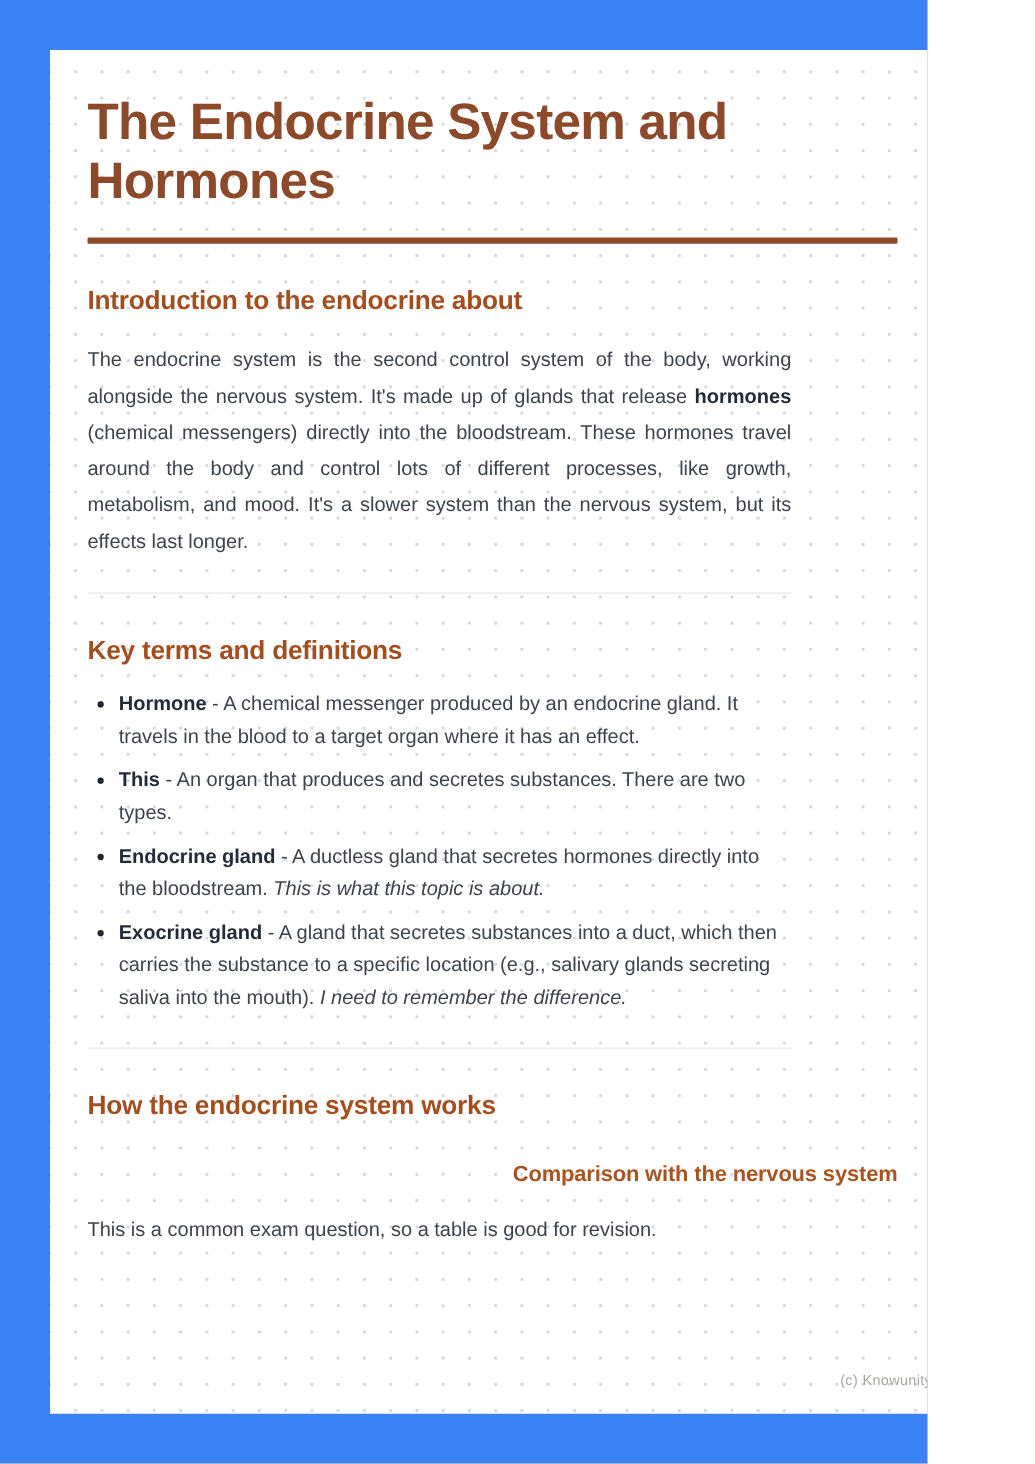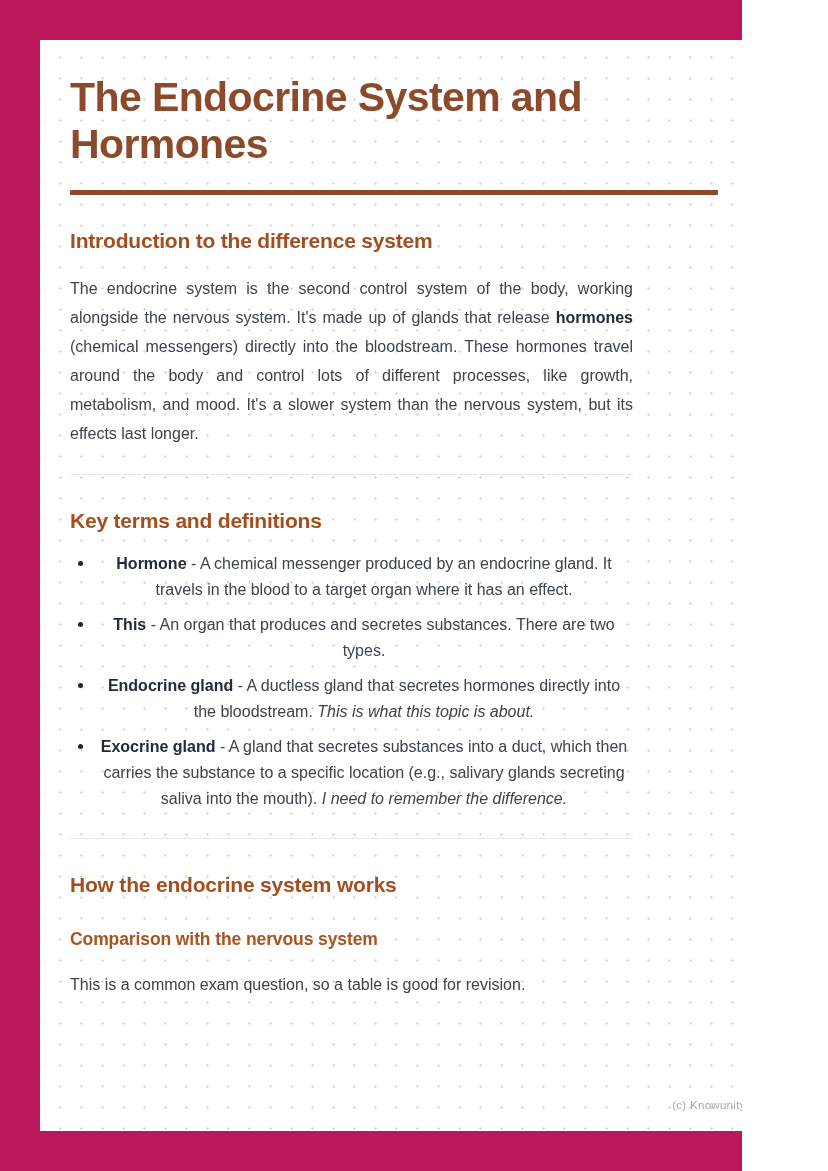--- a/index.html
+++ b/index.html
@@ -5,21 +5,21 @@
   html, body {
     margin: 0;
     padding: 0;
     background: #ffffff;
     font-family: "Liberation Sans", sans-serif;
   }
   .canvas {
     position: relative;
     width: 742px;
     height: 1171px;
-    background: #be185d;
+    background: #3b82f6;
     overflow: hidden;
   }
   
   .page {
     position: absolute;
     left: 40px;
     top: 40px;
     width: 750px;
     height: 1091px;
     background-color: #ffffff;
@@ -70,20 +70,21 @@
     color: #a34e1e;
     letter-spacing: -0.2px;
   }
   .h3 {
     margin: 30px 0 0 0;
     font-size: 17.5px;
     line-height: 22px;
     font-weight: 800;
     color: #a9541f;
     letter-spacing: -0.1px;
+    text-align: right;
   }
   .body-para {
     margin: 20px 0 0 0;
     width: 563px;
     font-size: 16px;
     line-height: 29px;
     color: #3d434c;
     text-align: justify;
   }
   .body-para .bold { font-weight: bold; color: #232b37; }
@@ -100,21 +101,20 @@
     width: 563px;
     list-style: none;
   }
   .terms-list li {
     position: relative;
     padding-left: 25px;
     margin: 0 0 9px 0;
     font-size: 16px;
     line-height: 26px;
     color: #3d434c;
-    text-align: center;
   }
   .terms-list li::before {
     content: "";
     position: absolute;
     left: 8px;
     top: 10px;
     width: 5px;
     height: 5px;
     border-radius: 50%;
     background: #1d2530;
@@ -136,21 +136,21 @@
 <body>
 
 <div class="canvas">
   <div class="page">
     <div class="edge-strip"></div>
 
     <div class="content">
       <h1 class="doc-title">The Endocrine System and Hormones</h1>
       <div class="title-rule"></div>
 
-      <h2 class="h2">Introduction to the difference system</h2>
+      <h2 class="h2">Introduction to the endocrine about</h2>
       <p class="body-para"><span>The endocrine system is the second control system of the body, working alongside the nervous system. It's made up of glands that release </span><span class="bold">hormones</span><span> (chemical messengers) directly into the bloodstream. These hormones travel around the body and control lots of different processes, like growth, metabolism, and mood. It's a slower system than the nervous system, but its effects last longer.</span></p>
 
       <hr class="divider">
 
       <h2 class="h2">Key terms and definitions</h2>
       <ul class="terms-list">
         <li><span class="term">Hormone</span><span> - </span><span>A chemical messenger produced by an endocrine gland. It travels in the blood to a target organ where it has an effect.</span><span class="note"></span></li>
         <li><span class="term">This</span><span> - </span><span>An organ that produces and secretes substances. There are two types.</span><span class="note"></span></li>
         <li><span class="term">Endocrine gland</span><span> - </span><span>A ductless gland that secretes hormones directly into the bloodstream.</span><span class="note"> This is what this topic is about.</span></li>
         <li><span class="term">Exocrine gland</span><span> - </span><span>A gland that secretes substances into a duct, which then carries the substance to a specific location (e.g., salivary glands secreting saliva into the mouth).</span><span class="note"> I need to remember the difference.</span></li>

